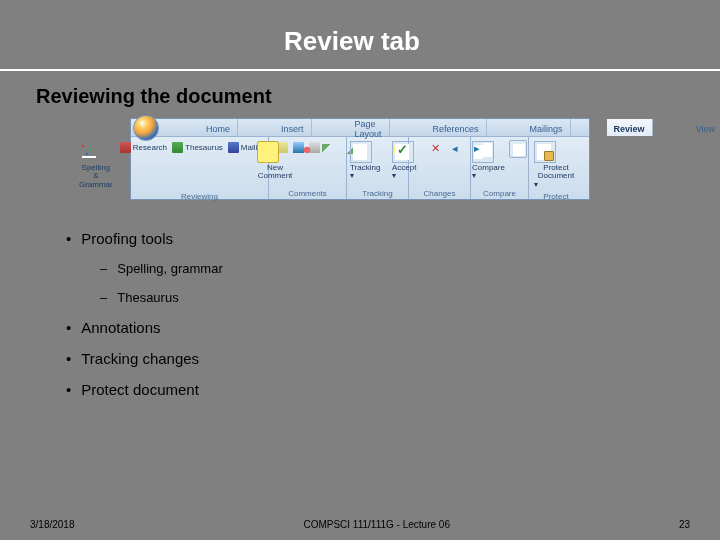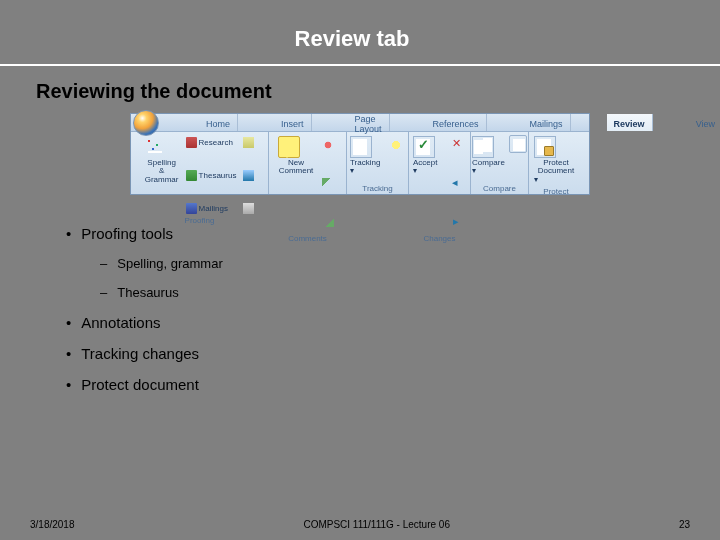--- a/index.html
+++ b/index.html
@@ -9,21 +9,21 @@
     font-family:Arial, Helvetica, sans-serif;
     color:#000;
     position:relative;
     overflow:hidden;
   }
   .title-block {
     width:100%;
     padding:26px 16px 12px 0;
     text-align:center;
     color:#fff;
-    font-size:22px;
+    font-size:26px;
     font-weight:bold;
     border-bottom:2px solid #fff;
   }
   .subtitle {
     padding:14px 0 10px 36px;
     color:#000;
     font-size:20px;
     font-weight:bold;
   }
   
@@ -93,21 +93,21 @@
     width:38px;
     padding:2px 1px;
     border-radius:2px;
     cursor:pointer;
     text-align:center;
     line-height:1.05;
   }
   .bigbtn .ic { width:22px; height:22px; margin-bottom:1px; }
   .bigbtn span { font-size:8px; color:#1f3b60; }
   .vdrop { font-size:7px; color:#4a6b92; }
-  .stack { display:flex; flex-direction:column; gap:19px; padding-top:1px; }
+  .stack { display:flex; flex-direction:row; gap:1px; padding-top:1px; }
   .smallrow {
     display:flex; align-items:center; gap:2px;
     font-size:8px; color:#1f3b60;
     padding:0 2px;
     height:14px;
     cursor:pointer;
     border-radius:2px;
   }
   .si { width:11px; height:11px; display:inline-block; }
   .iconbox {
@@ -225,21 +225,21 @@
                 <span class="si si-update"></span>
               </div>
             <div class="smallrow">
                 <span class="si si-lang"></span>
               </div>
             <div class="smallrow">
                 <span class="si si-count"></span>
               </div>
           </div>
         </div>
-        <div class="group-label">Proofing</div>
+        <div class="group-label">Reviewing</div>
       </div>
 
       <div class="group" style="width:78px">
         <div class="group-inner">
           <div class="bigbtn">
             <div class="ic ic-comment"></div>
             <span>New Comment</span>
           </div>
           <div class="stack">
             <div class="iconbox ib-del"></div>

